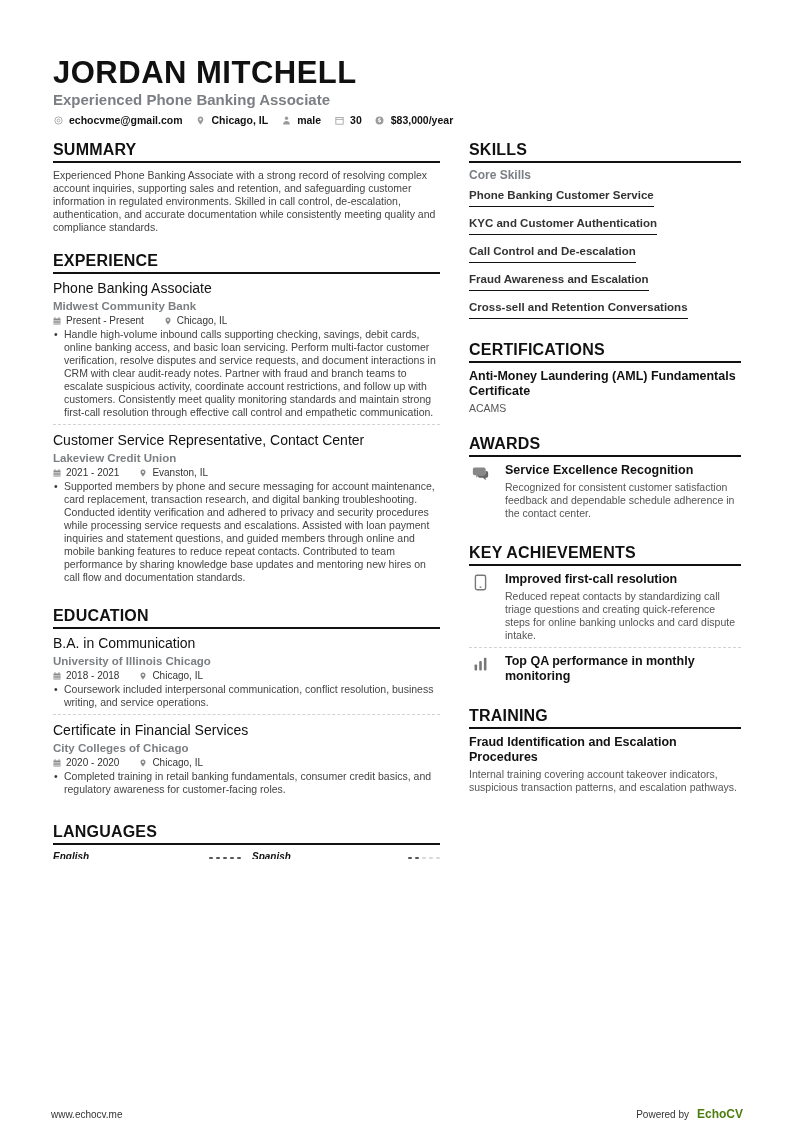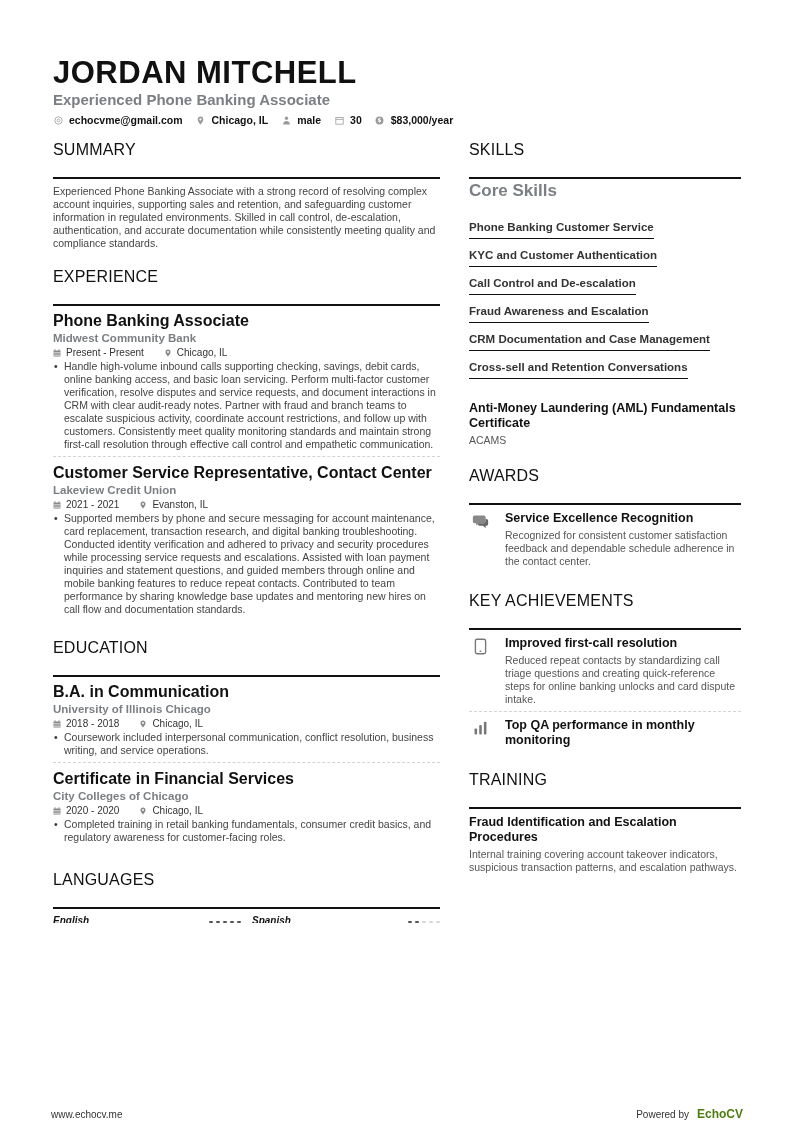--- a/index.html
+++ b/index.html
@@ -15,43 +15,43 @@
   .contacts { display: flex; align-items: center; margin-top: 5px; font-size: 10.5px; font-weight: 700; color: #111; }
   .contact { display: flex; align-items: center; margin-right: 13px; }
   .contact .ic { width: 10px; height: 10px; margin-right: 6px; color: #9a9a9a; display: inline-flex; align-items: center; justify-content: center; }
   .contact .ic svg { width: 9px; height: 9px; }
 
   
   .col-left { position: absolute; left: 53px; top: 137px; width: 387px; }
   .col-right { position: absolute; left: 469px; top: 137px; width: 272px; }
 
   .section { margin-bottom: 14px; }
-  .section-title { font-size: 16px; font-weight: 400; color: #111; line-height: 18px; padding-bottom: 18px; border-bottom: 2px solid #111; margin-bottom: 6px; letter-spacing: 0.2px; }
+  .section-title { font-size: 16px; font-weight: 700; color: #111; line-height: 18px; padding-bottom: 2px; border-bottom: 2px solid #111; margin-bottom: 6px; letter-spacing: 0.2px; }
 
   .summary-text { font-size: 10.5px; color: #444; line-height: 13px; }
 
   .entry { padding-bottom: 5px; margin-bottom: 7px; border-bottom: 1px dashed #d3d3d3; }
   .entry:last-child { border-bottom: none; margin-bottom: 0; }
-  .entry-title { font-size: 16px; font-weight: 700; color: #111; line-height: 17px; }
+  .entry-title { font-size: 14px; font-weight: 400; color: #111; line-height: 17px; }
   .entry-org { font-size: 11.5px; font-weight: 700; color: #7b7f83; line-height: 14px; margin-top: 2px; }
   .meta { display: flex; align-items: center; font-size: 10px; color: #333; line-height: 13px; margin-top: 1px; }
   .meta .m { display: flex; align-items: center; margin-right: 20px; }
   .meta .m svg { width: 8px; height: 8px; margin-right: 5px; color: #888; }
   .bullets { list-style: none; margin-top: 1px; }
   .bullets li { position: relative; padding-left: 11px; font-size: 10.5px; color: #444; line-height: 13px; }
   .bullets li::before { content: "•"; position: absolute; left: 1px; top: 0; color: #333; }
 
   .langs { display: flex; justify-content: space-between; height: 14px; overflow: hidden; }
   .lang { display: flex; align-items: flex-start; justify-content: space-between; width: 188px; }
   .lang-name { font-size: 10px; font-weight: 700; color: #111; line-height: 14px; margin-top: 5px; font-style: italic; }
   .dots { display: flex; margin-top: 12px; }
   .dot { width: 4px; height: 2px; margin-left: 3px; border-radius: 1px; }
 
   
-  .skill-group { font-size: 17px; font-weight: 700; color: #7b7f83; line-height: 14px; margin-bottom: 19px; margin-top: -1px; }
+  .skill-group { font-size: 12px; font-weight: 700; color: #7b7f83; line-height: 14px; margin-bottom: 3px; margin-top: -1px; }
   .skill { display: inline-block; font-size: 11.5px; font-weight: 700; color: #333; line-height: 14px; padding-bottom: 4px; border-bottom: 1px solid #111; margin-bottom: 6px; }
   .skill-wrap { display: block; }
 
   .cert-title { font-size: 12.5px; font-weight: 700; color: #111; line-height: 15px; }
   .cert-issuer { font-size: 10.5px; color: #555; line-height: 13px; margin-top: 3px; }
 
   .icon-entry { display: flex; padding-bottom: 5px; margin-bottom: 6px; border-bottom: 1px dashed #d3d3d3; }
   .icon-entry:last-child { border-bottom: none; margin-bottom: 0; }
   .icon-entry .ie-icon { width: 36px; flex: 0 0 36px; padding-top: 2px; color: #777; }
   .icon-entry .ie-icon svg { width: 17px; height: 17px; margin-left: 3px; }
@@ -275,25 +275,25 @@
 
   <div class="col-right">
 
     <div class="section">
       <div class="section-title">SKILLS</div>
       <div class="skill-group">Core Skills</div>
       <div class="skill-wrap"><span class="skill">Phone Banking Customer Service</span></div>
       <div class="skill-wrap"><span class="skill">KYC and Customer Authentication</span></div>
       <div class="skill-wrap"><span class="skill">Call Control and De-escalation</span></div>
       <div class="skill-wrap"><span class="skill">Fraud Awareness and Escalation</span></div>
-      <div class="skill-wrap"><span class="skill">CRM Documentation and Case Management</span></div>
       <div class="skill-wrap"><span class="skill">Cross-sell and Retention Conversations</span></div>
     </div>
 
     <div class="section" style="margin-top:16px;">
+      <div class="section-title">CERTIFICATIONS</div>
       <div class="cert-title">Anti-Money Laundering (AML) Fundamentals Certificate</div>
       <div class="cert-issuer">ACAMS</div>
     </div>
 
     <div class="section" style="margin-top:20px;">
       <div class="section-title">AWARDS</div>
       <div class="icon-entry">
         <div class="ie-icon">
           <svg viewBox="0 0 20 20">
               <path d="M2 3h11a2 2 0 012 2v5a2 2 0 01-2 2H7l-3 3v-3H2a2 2 0 01-2-2V5a2 2 0 012-2z" fill="#888" transform="translate(1,0)"></path>

